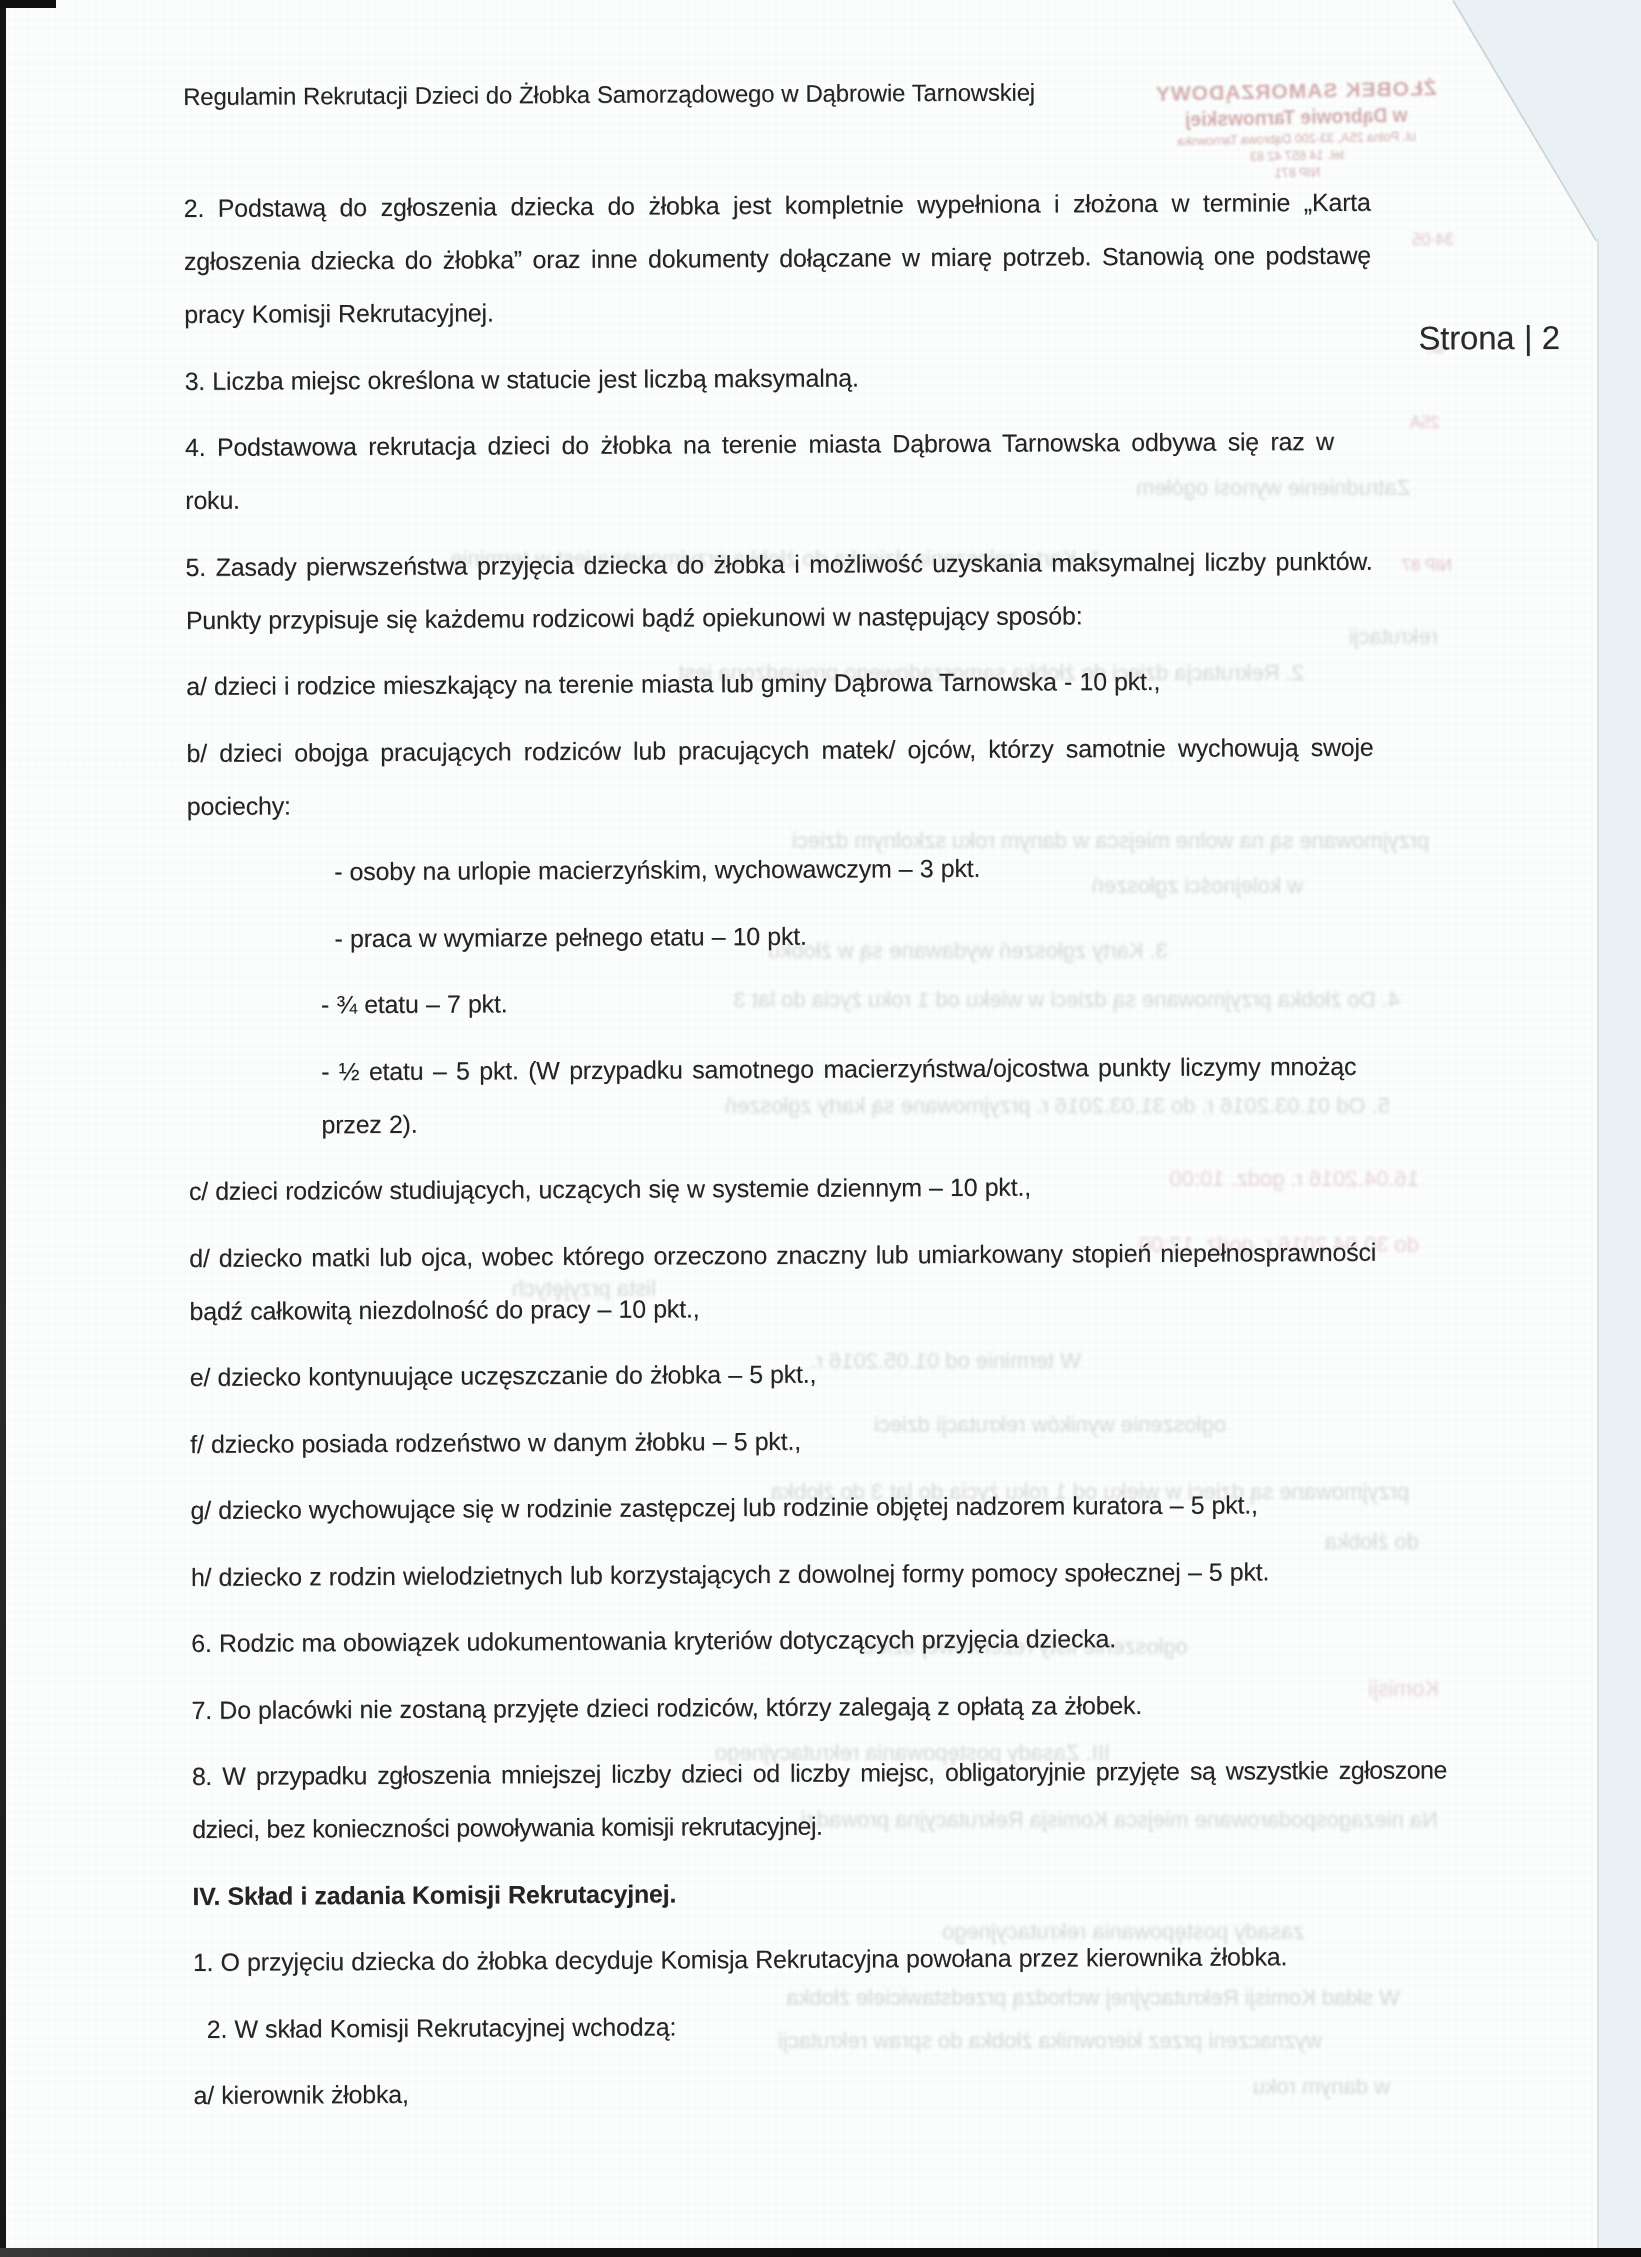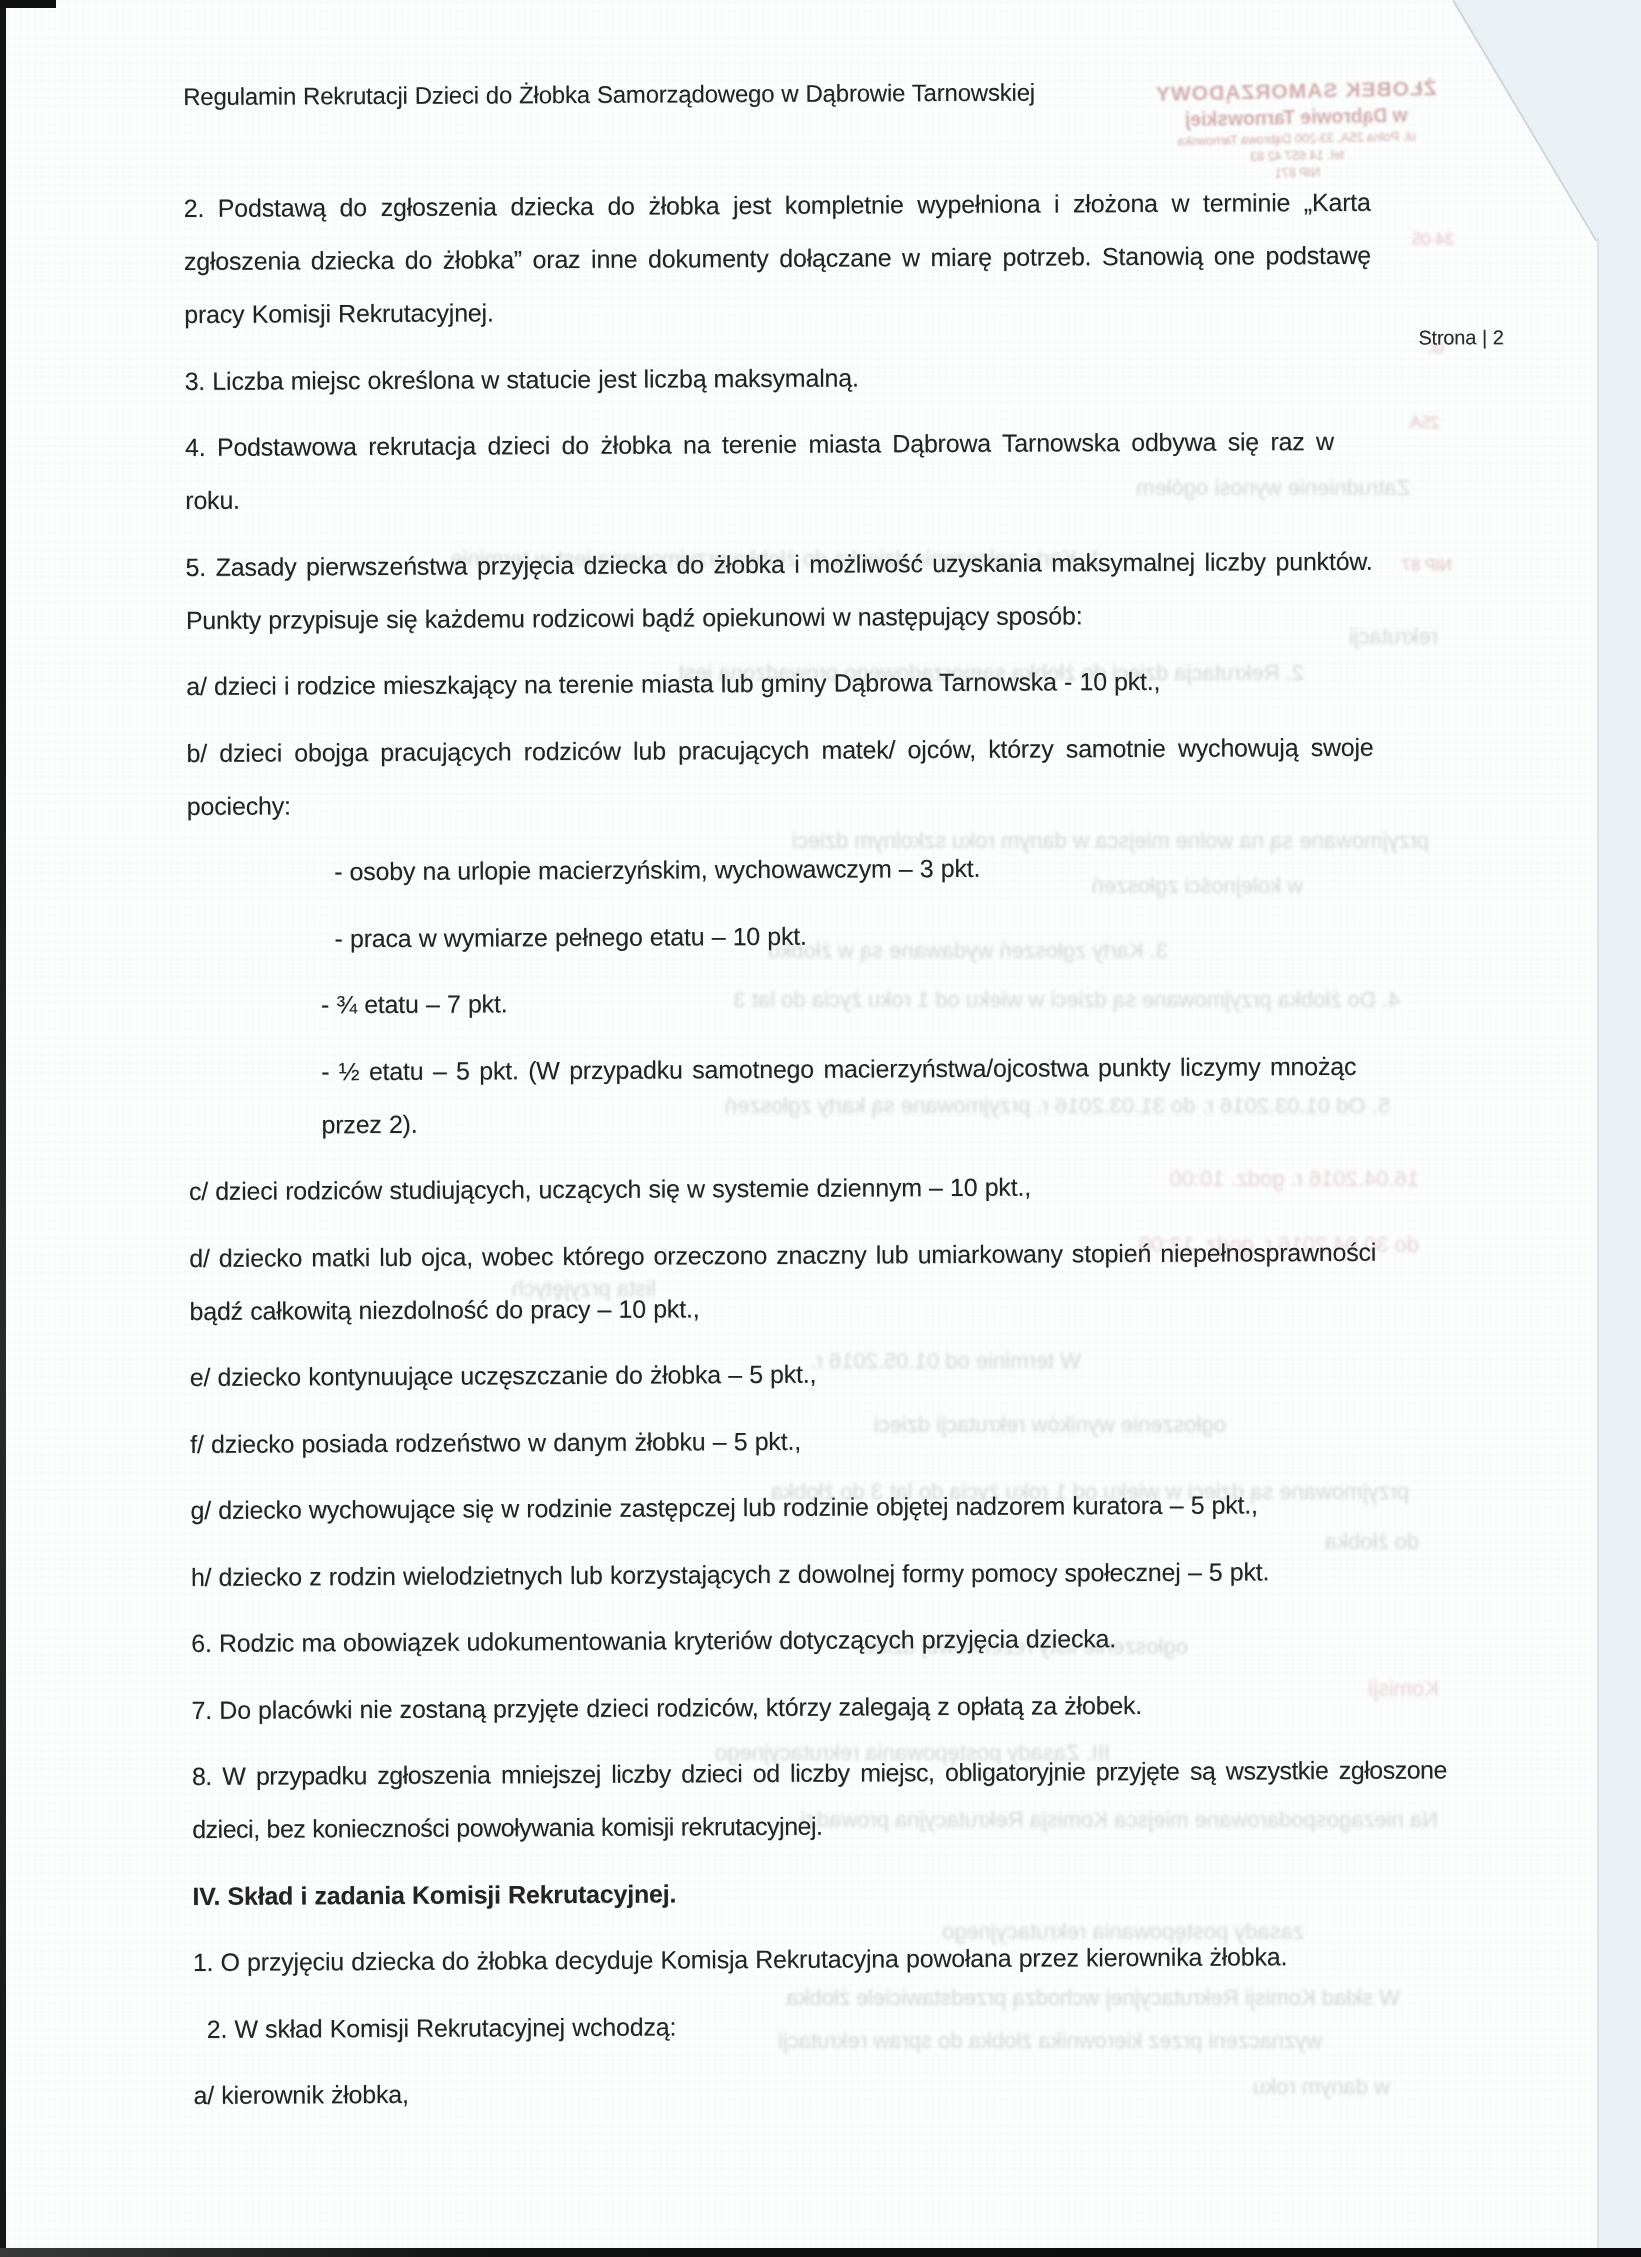--- a/index.html
+++ b/index.html
@@ -59,21 +59,21 @@
   .para{margin:0 0 13.5px 0;text-align:justify;}
   .jr70{padding-right:68px;}
   .jr90{padding-right:87px;}
   .jr110{padding-right:106px;}
   .xtight{letter-spacing:-0.5px;}
   .ind-a{margin-left:147px;}
   .ind-b{margin-left:133px;}
   .bold{font-weight:700;}
   .k2{margin-left:13.5px;}
   .page-marker{
-    position:absolute;left:1234px;top:241px;font-size:20px;white-space:nowrap;color:#2a2a2a;
+    position:absolute;left:1234px;top:241px;font-size:33px;white-space:nowrap;color:#2a2a2a;
   }
 </style>
 </head>
 <body>
 
 <div class="sheet">
 
   <div>
     <div class="bleed" style="left:985px;top:475px;width:425px;">Zatrudnienie wynosi ogółem</div>
     <div class="bleed" style="left:348px;top:546px;width:753px;">1. Karta zgłoszenia dziecka do żłobka przyjmowana jest w terminie</div>

